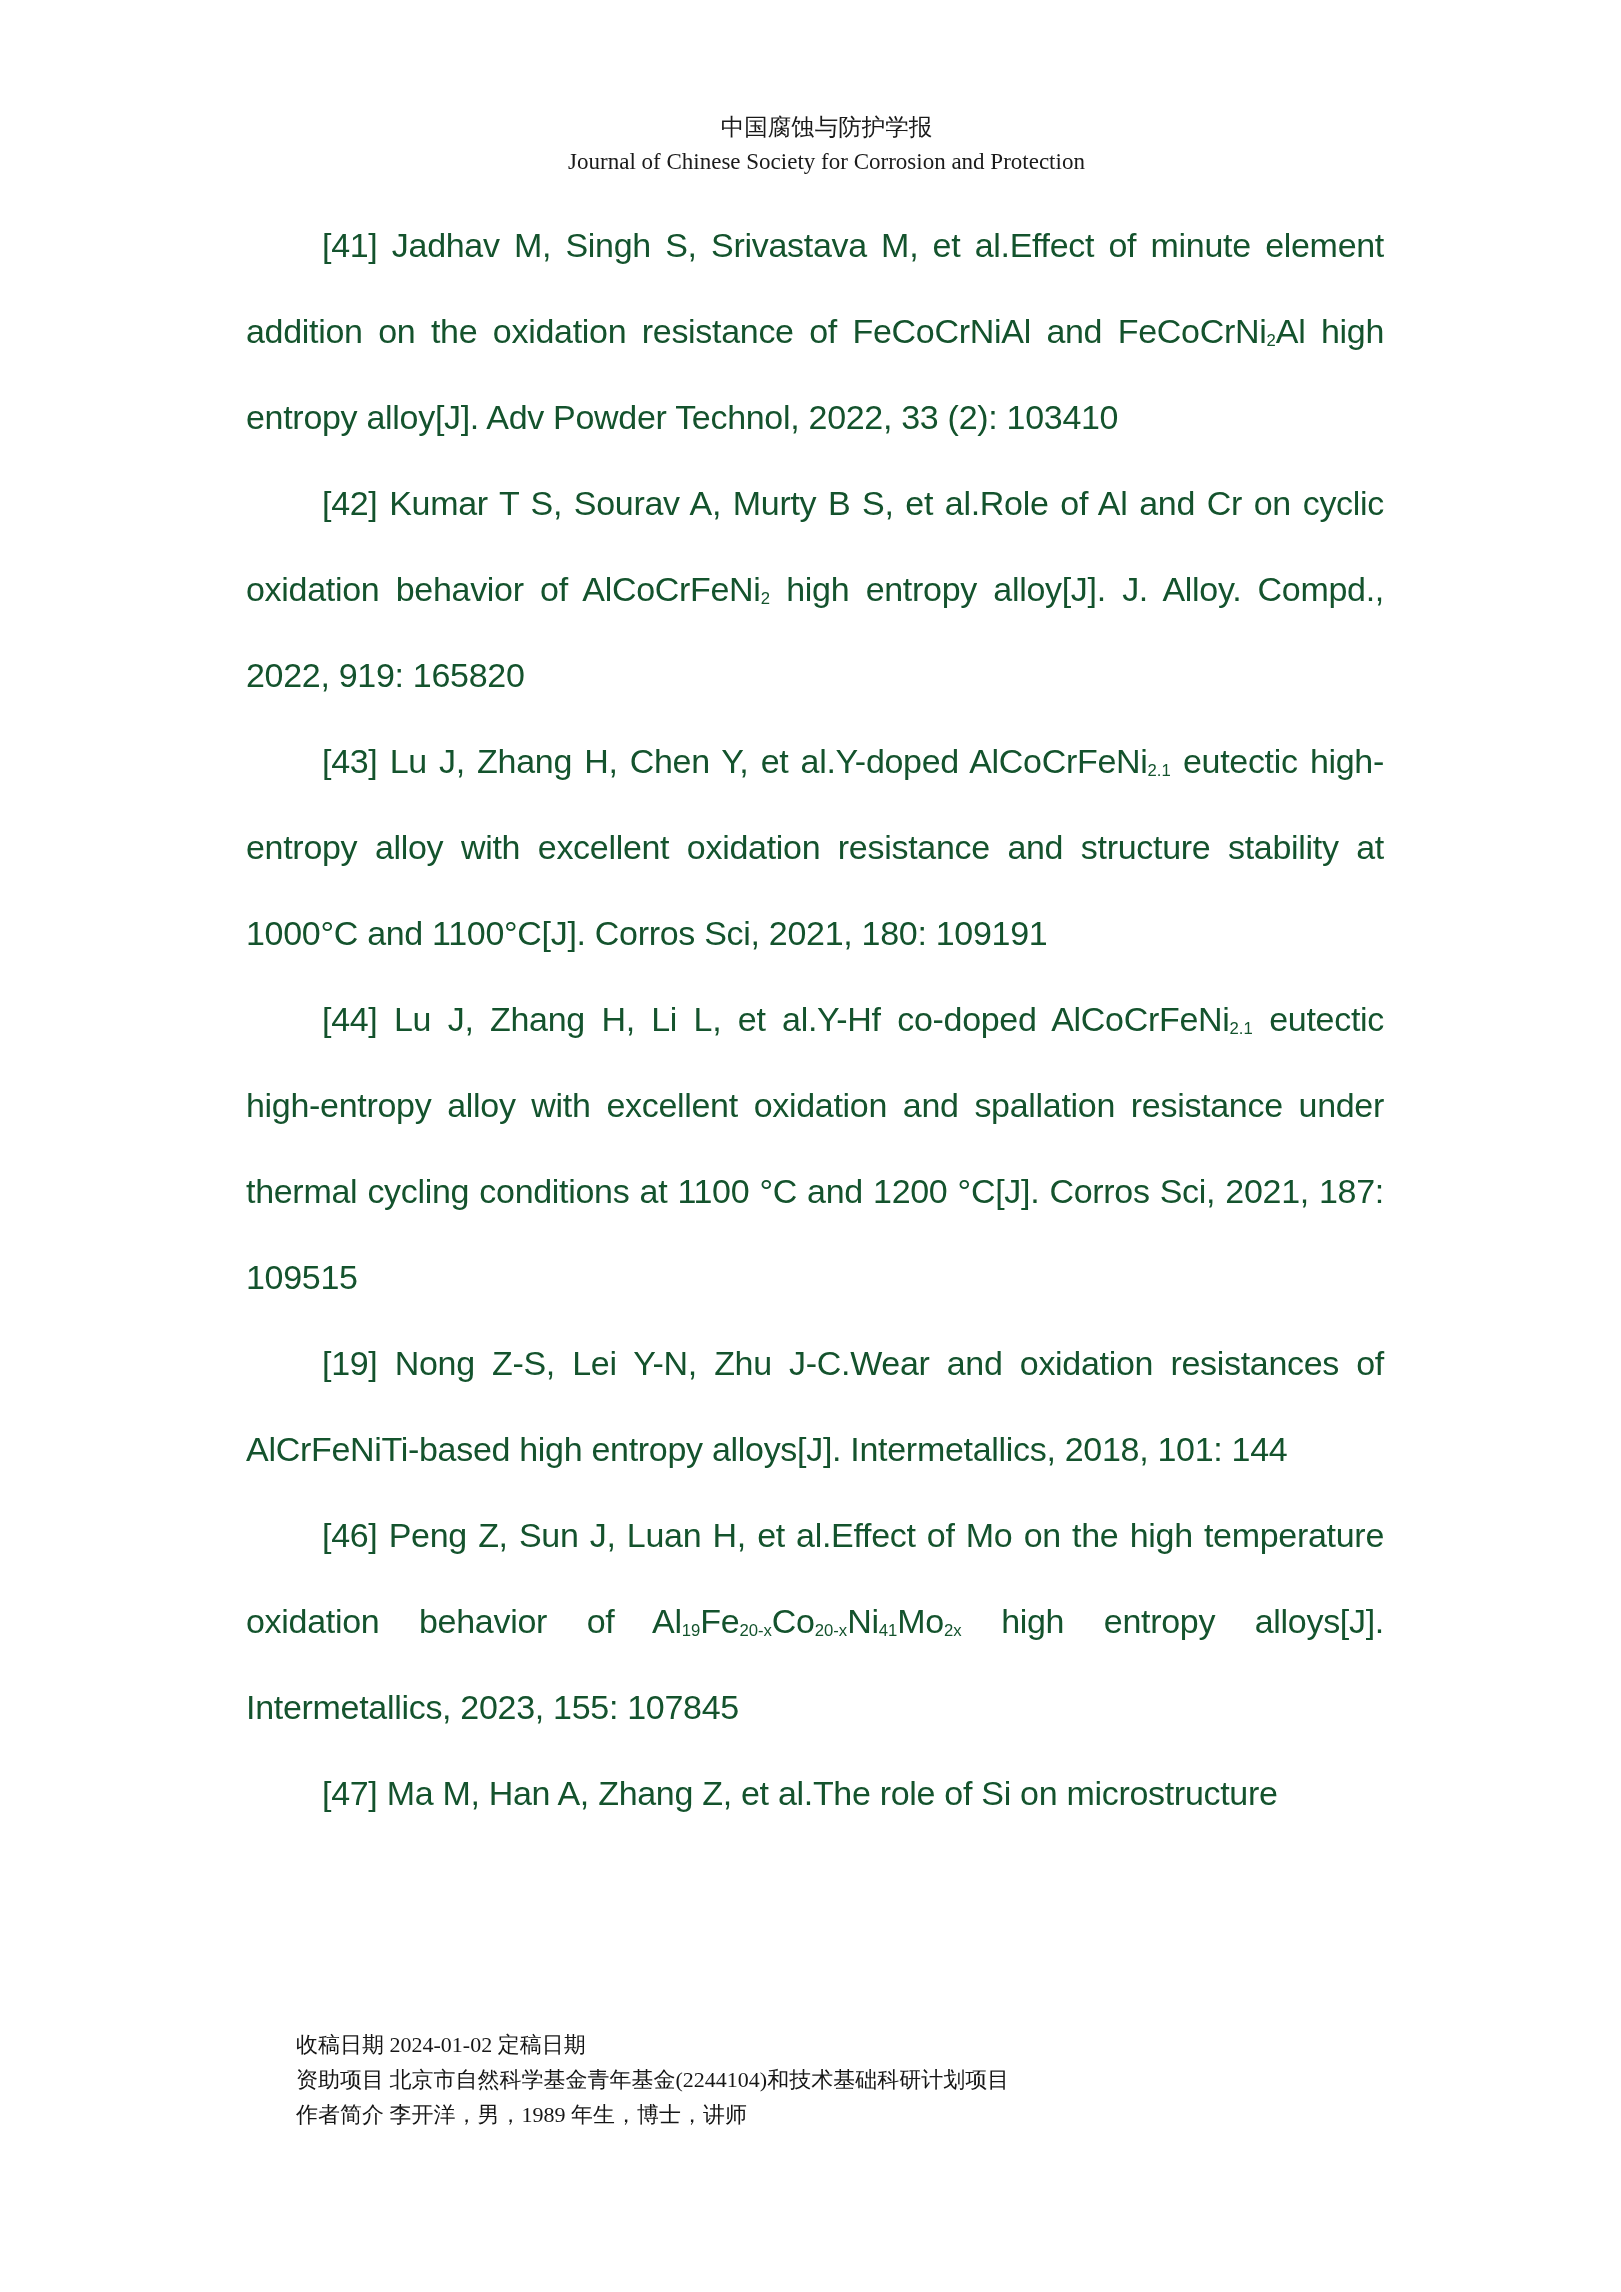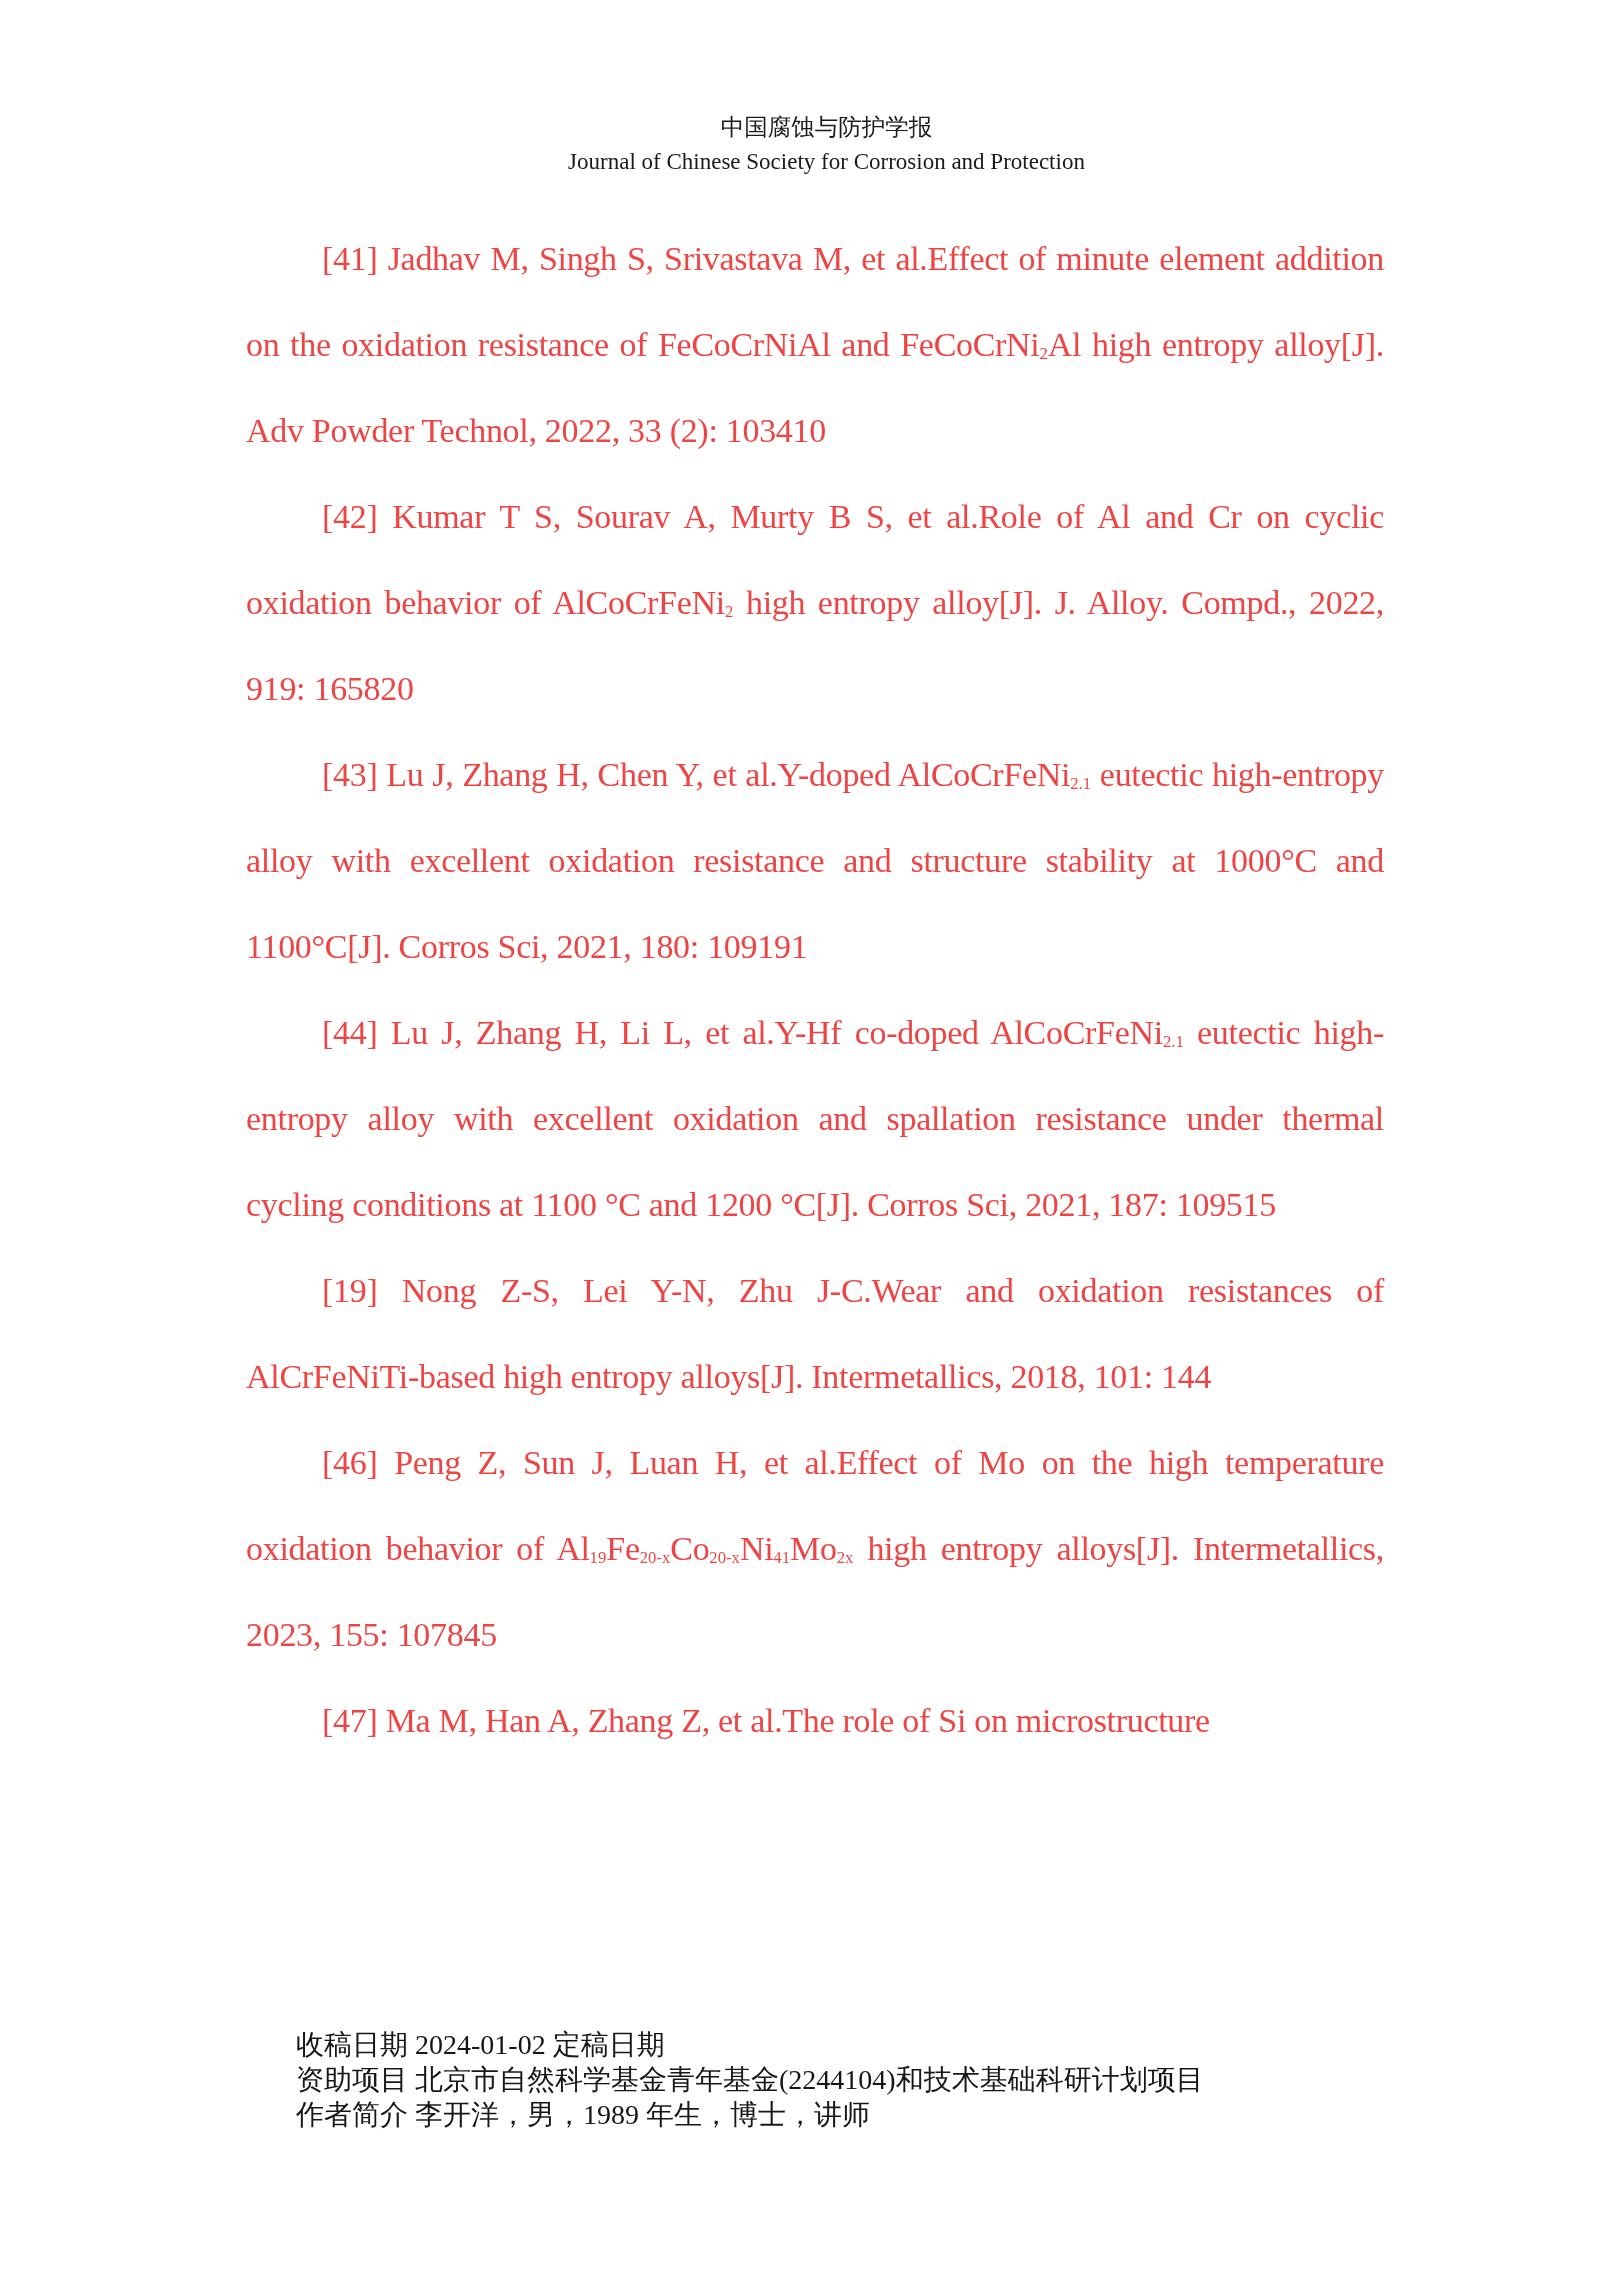--- a/index.html
+++ b/index.html
@@ -8,32 +8,32 @@
       color: #111111;
     }
     .header {
       position: absolute; left: 0; top: 110px; width: 1621px; text-align: center;
       font-family: "Liberation Serif", "DejaVu Serif", serif; color: #1a1a1a; margin-left: 16px;
     }
     .header .cn { font-size: 23.5px; line-height: 35px; }
     .header .en { font-size: 23px; line-height: 33px; }
 
     .body {
-      position: absolute; left: 246px; top: 216px; width: 1138px;
-      font-family: Liberation Serif, serif;
-      font-size: 34px; line-height: 86px; color: #ef4444;
+      position: absolute; left: 246px; top: 202px; width: 1138px;
+      font-family: Liberation Sans, sans-serif;
+      font-size: 34px; line-height: 86px; color: #14532d;
       letter-spacing: -0.3px;
     }
     .ref { text-indent: 76px; text-align: justify; margin: 0; }
     sub { font-size: 16.7px; vertical-align: -2.9px; line-height: 0; letter-spacing: 0; }
 
     .footer {
       position: absolute; left: 296px; top: 2027px; width: 1176px;
       font-family: "Liberation Serif", "DejaVu Serif", serif;
-      font-size: 28px; line-height: 35px; color: #161616;
+      font-size: 22px; line-height: 35px; color: #161616;
     }
     .footer .line { white-space: nowrap; }
   </style>
 </head>
 <body>
 
 <div class="header">
   <div class="cn">中国腐蚀与防护学报</div>
   <div class="en">Journal of Chinese Society for Corrosion and Protection</div>
 </div>

